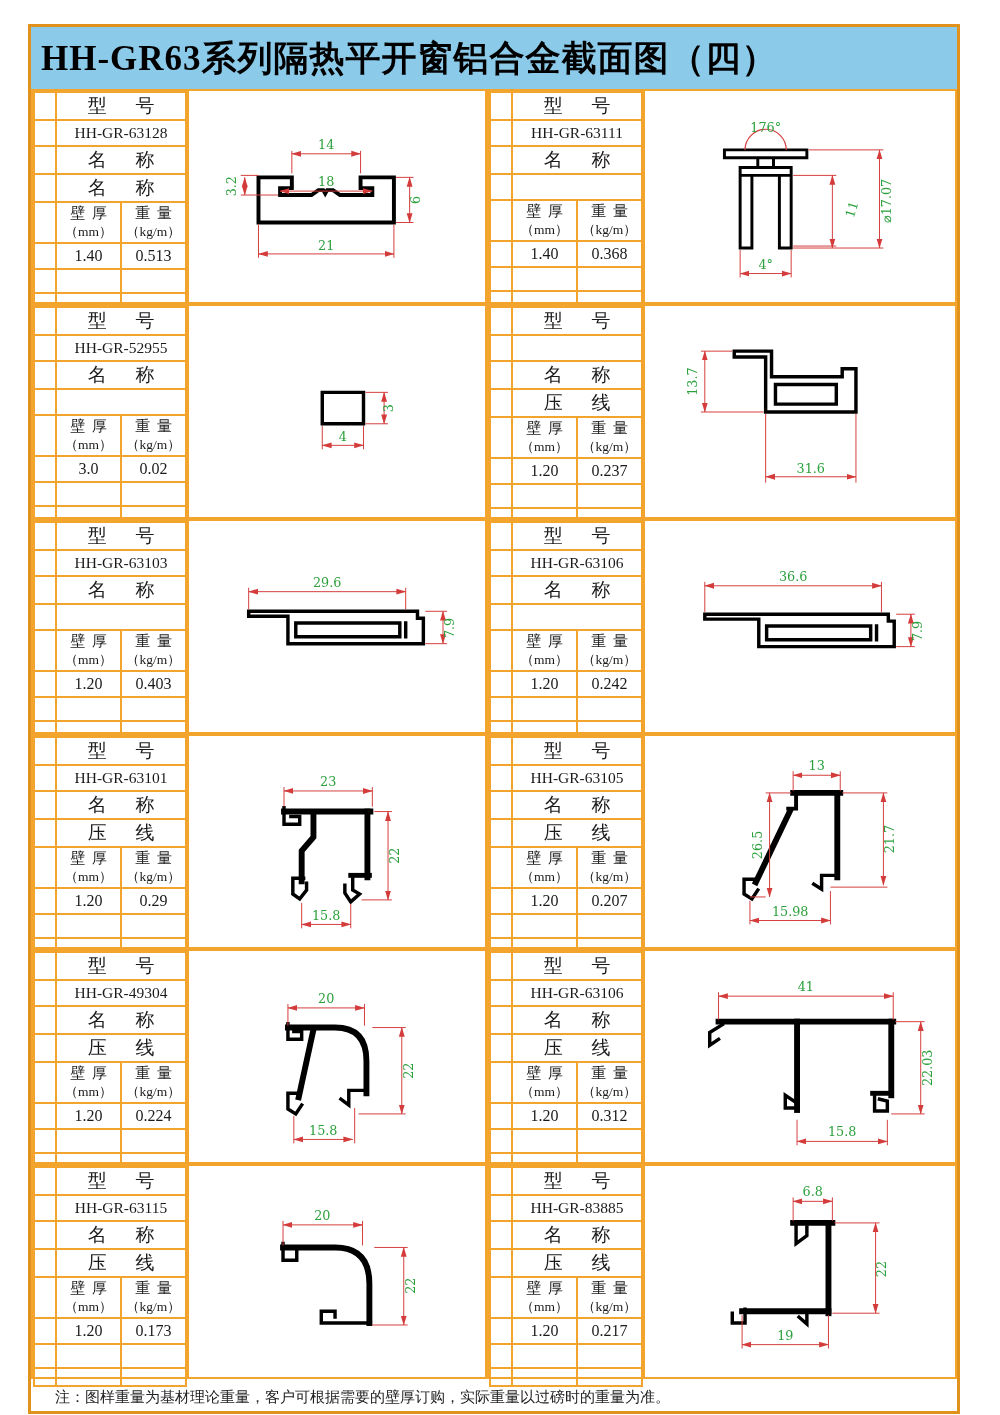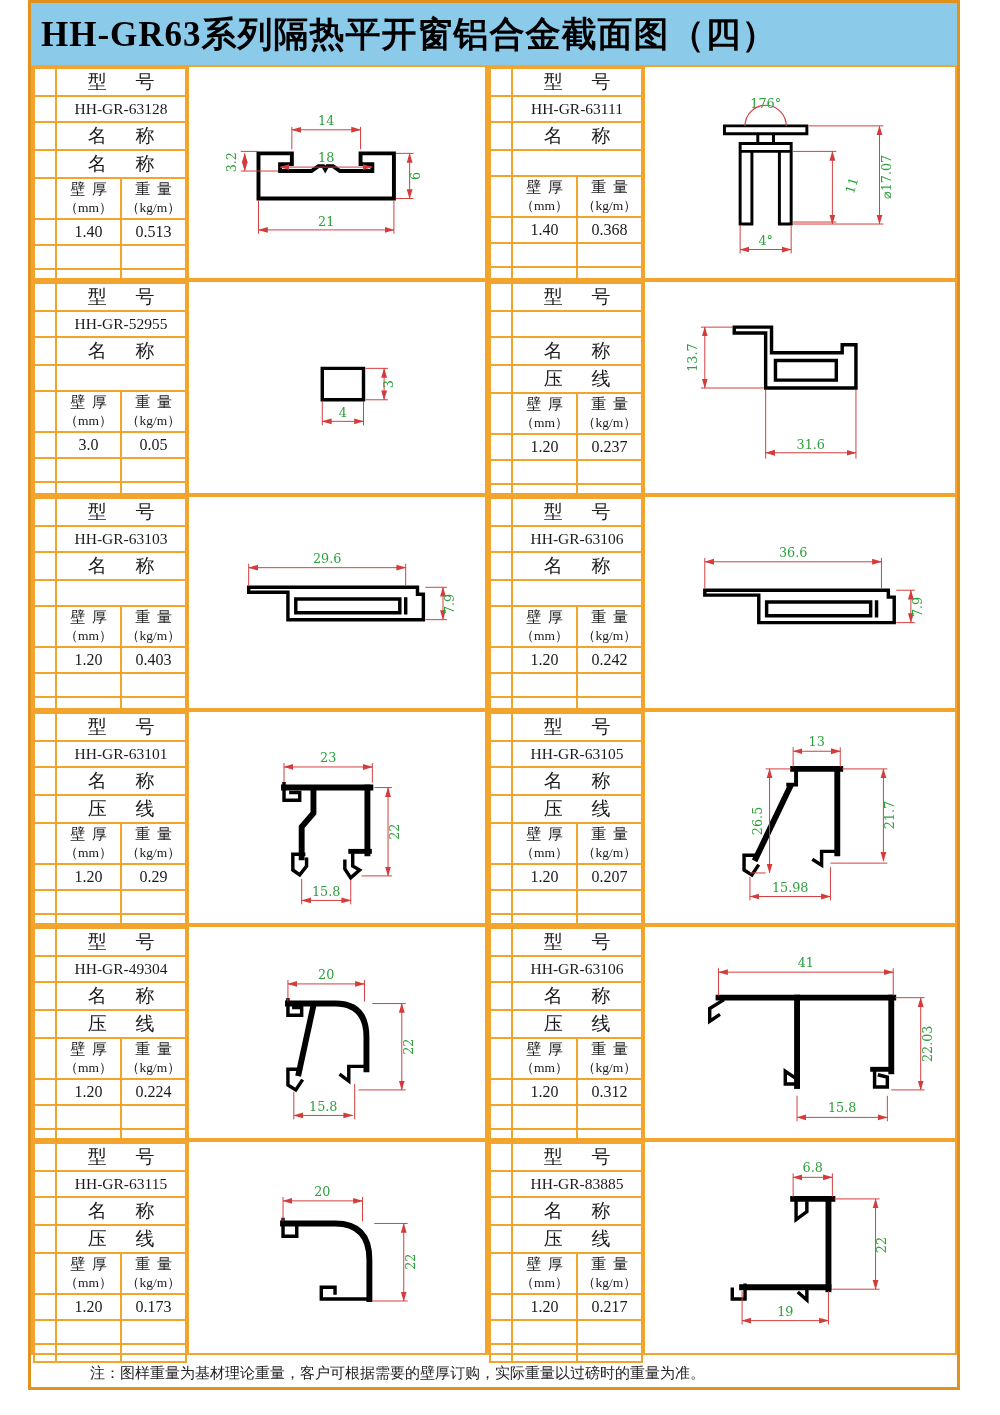--- a/index.html
+++ b/index.html
@@ -1,18 +1,18 @@
 <!DOCTYPE html>
 <html><head>
 <meta charset="utf-8">
 <style>
   html,body{margin:0;padding:0;background:#fff;}
   .page{position:relative;width:1000px;height:1415px;background:#fff;
         font-family:"Liberation Serif",serif;color:#111;overflow:hidden;}
-  .frame{position:absolute;left:28px;top:0;width:932px;height:1390px;
+  .frame{position:absolute;left:28px;top:24px;width:932px;height:1390px;
          border:3px solid #e0921c;box-sizing:border-box;background:#fff;}
   .titlebar{height:62px;background:#8ccaea;display:flex;align-items:center;
             padding-left:10px;box-sizing:border-box;}
   .titlebar h1{margin:0;font-size:35px;font-weight:700;color:#000;letter-spacing:1px;
                font-family:"Liberation Serif","DejaVu Serif",serif;}
   .grid{display:grid;grid-template-columns:456px 470px;}
   .block{display:flex;border:2px solid #f2a42c;box-sizing:border-box;height:215px;background:#fff;}
   .spec-table{border-collapse:collapse;table-layout:fixed;width:152px;height:211px;flex:0 0 152px;}
   .spec-table td{border:2px solid #f2a42c;padding:0;text-align:center;vertical-align:middle;
                  font-family:"Liberation Serif","DejaVu Serif",serif;color:#1a1a1a;overflow:hidden;}
@@ -27,21 +27,21 @@
   td.hdr .unit{font-size:13.5px;word-spacing:0;}
   td.val{font-size:16px;margin-top:44px;}
   .draw{flex:1 1 auto;position:relative;border-left:2px solid #f2a42c;background:#fff;}
   .draw svg{position:absolute;left:0;top:0;width:100%;height:100%;}
   .prof{stroke:#000;fill:none;stroke-linecap:square;stroke-linejoin:miter;}
   .dim{stroke:#d43c3c;stroke-width:1;marker-start:url(#arrw);marker-end:url(#arrw);}
   .ext{stroke:#d43c3c;stroke-width:1;fill:none;}
   .arc{stroke:#d43c3c;stroke-width:1.2;fill:none;}
   .dtx{fill:#2ca03c;font-family:"DejaVu Serif","Liberation Serif",serif;font-size:13px;text-anchor:middle;}
   .footer{height:36px;display:flex;align-items:center;padding-left:24px;box-sizing:border-box;}
-  .footer span{font-size:15px;color:#222;margin-left:35px;}
+  .footer span{font-size:15px;color:#222;}
 </style>
 </head>
 <body>
 
 <div class="page">
 <div class="frame">
 
   <div class="titlebar">
     <h1>HH-GR63系列隔热平开窗铝合金截面图（四）</h1>
   </div>
@@ -208,21 +208,21 @@
                 <td colspan="2" class="nval"></td>
               </tr>
         <tr class="r5">
                 <td></td>
           <td class="hdr"><span>壁 厚</span><br><span class="unit">（mm）</span></td>
           <td class="hdr"><span>重 量</span><br><span class="unit">（kg/m）</span></td>
               </tr>
         <tr>
                 <td></td>
                 <td class="val">3.0</td>
-                <td class="val">0.05</td>
+                <td class="val">0.02</td>
               </tr>
         <tr class="r7">
                 <td></td>
                 <td></td>
                 <td></td>
               </tr>
         <tr class="r8">
                 <td></td>
                 <td></td>
                 <td></td>

